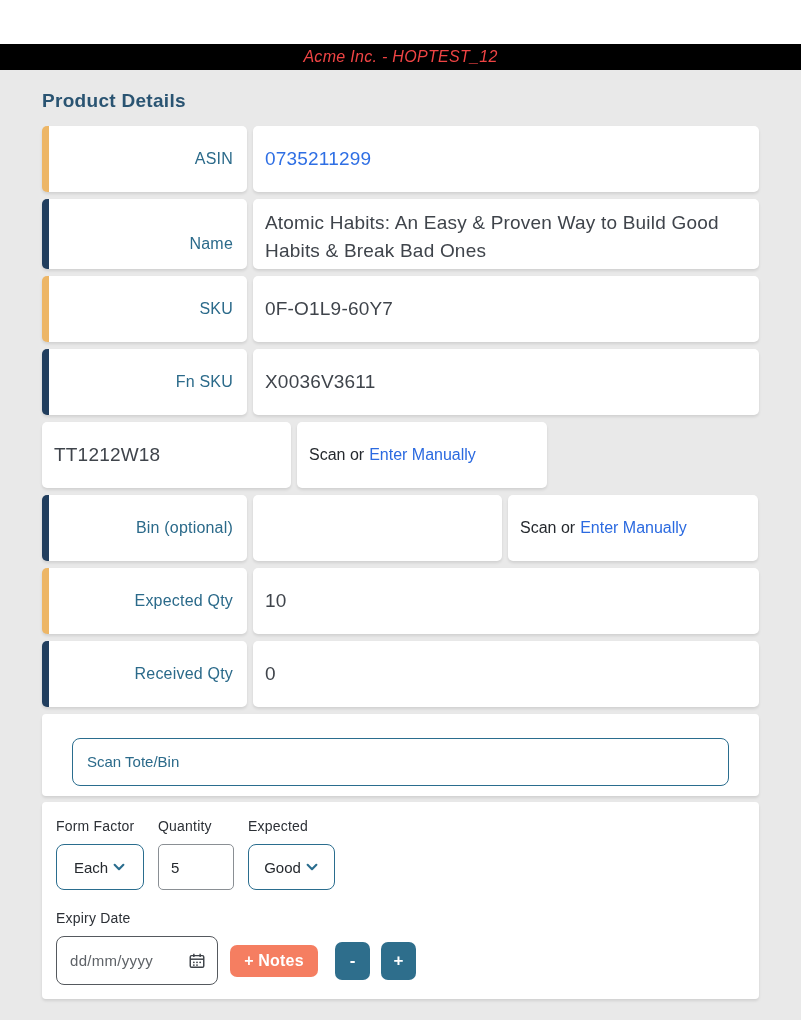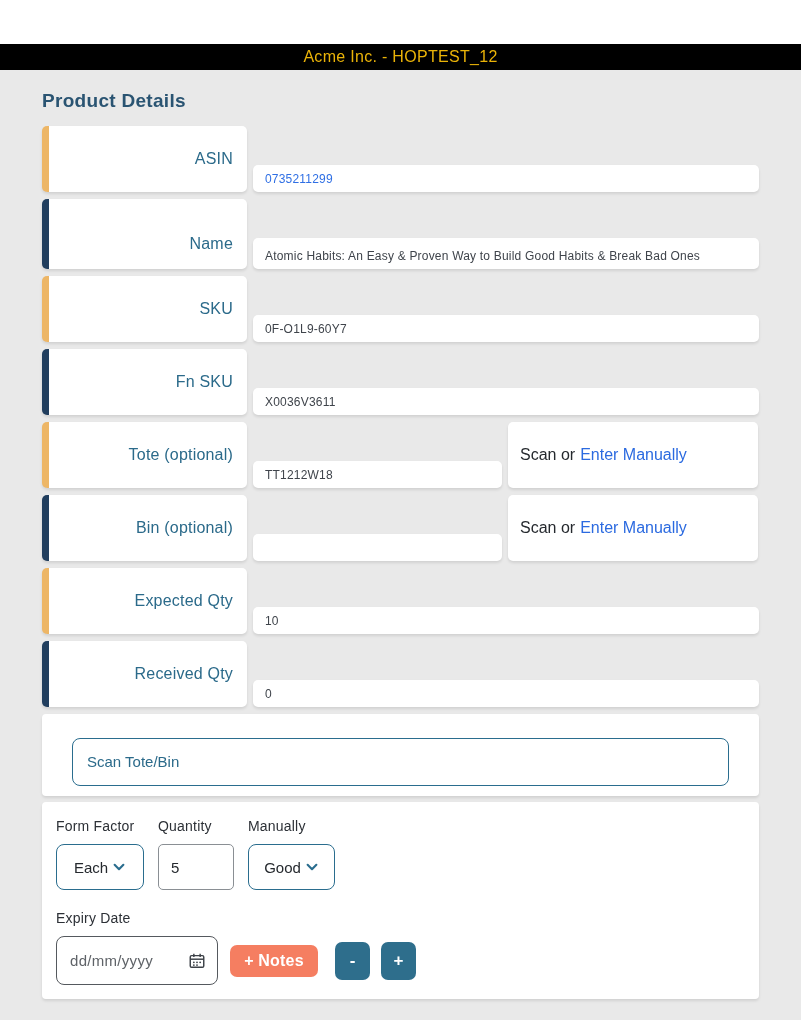--- a/index.html
+++ b/index.html
@@ -8,21 +8,21 @@
     width: 801px; height: 1020px;
     background: #e9e9e9;
     font-family: "Liberation Sans", sans-serif;
     color: #3f444b;
     overflow: hidden;
   }
   .top-strip { height: 44px; background: #ffffff; }
   .title-bar {
     height: 26px; background: #000000;
     display: flex; align-items: center; justify-content: center;
-    color: #eab308; font-size: 16px; letter-spacing: 0.3px;
+    color: #ef4444; font-size: 16px; letter-spacing: 0.3px; font-style: italic;
   }
   .content { padding: 0 42px; }
   .page-heading {
     margin-top: 20px; margin-bottom: 14px;
     font-size: 19px; font-weight: 700; color: #2a5472;
     letter-spacing: 0.3px;
   }
   
   .row { display: flex; gap: 6px; margin-bottom: 7px; height: 66px; }
   .row.tall { height: 70px; }
@@ -38,21 +38,21 @@
   .row-label.orange { border-left: 7px solid #edb666; }
   .row-label.navy   { border-left: 7px solid #213e5e; }
   .row.tall .row-label { align-items: flex-end; padding-bottom: 16px; }
   .row-value {
     flex: 1;
     background: #ffffff;
     border-radius: 5px;
     box-shadow: 0 2px 3px rgba(0,0,0,0.10);
     display: flex; align-items: center;
     padding-left: 12px; padding-right: 10px;
-    font-size: 12px; color: #3f444b; letter-spacing: 0.2px; margin-top: 39px;
+    font-size: 19px; color: #3f444b; letter-spacing: 0.2px;
   }
   .row.tall .row-value { align-items: flex-start; padding-top: 10px; line-height: 1.45; padding-left: 12px; }
   .row-value.link-value { color: #2f6fe4; }
   .row-scan {
     flex: 0 0 250px;
     background: #ffffff;
     border-radius: 5px;
     box-shadow: 0 2px 3px rgba(0,0,0,0.10);
     display: flex; align-items: center;
     padding-left: 12px;
@@ -194,21 +194,20 @@
     <div class="row-label orange">SKU</div>
     <div class="row-value">0F-O1L9-60Y7</div>
   </div>
 
   <div class="row">
     <div class="row-label navy">Fn SKU</div>
     <div class="row-value">X0036V3611</div>
   </div>
 
   <div class="row">
-    <div class="row-label orange">Tote (optional)</div>
     <div class="row-value" style="flex:0 0 249px;">TT1212W18</div>
     <div class="row-scan">
       <span>Scan or</span>
       <span class="scan-link">Enter Manually</span>
     </div>
   </div>
 
   <div class="row">
     <div class="row-label navy">Bin (optional)</div>
     <div class="row-value" style="flex:0 0 249px;"></div>
@@ -229,21 +228,21 @@
   </div>
 
   <div class="scan-section">
     <input class="scan-input" type="text" placeholder="Scan Tote/Bin" style="">
   </div>
 
   <div class="form-section">
     <div class="control-grid">
       <div class="field-label">Form Factor</div>
       <div class="field-label">Quantity</div>
-      <div class="field-label">Manually</div>
+      <div class="field-label">Expected</div>
 
       <div class="select-box">
         <span>Each</span>
         <svg class="chevron-icon" viewBox="0 0 16 16">
           <path d="M3 5.5 L8 10.5 L13 5.5" fill="none" stroke="#2a6d8e" stroke-width="2.4" stroke-linecap="round" stroke-linejoin="round"></path>
         </svg>
       </div>
 
       <input class="qty-input" type="text" value="5" style="">
 

